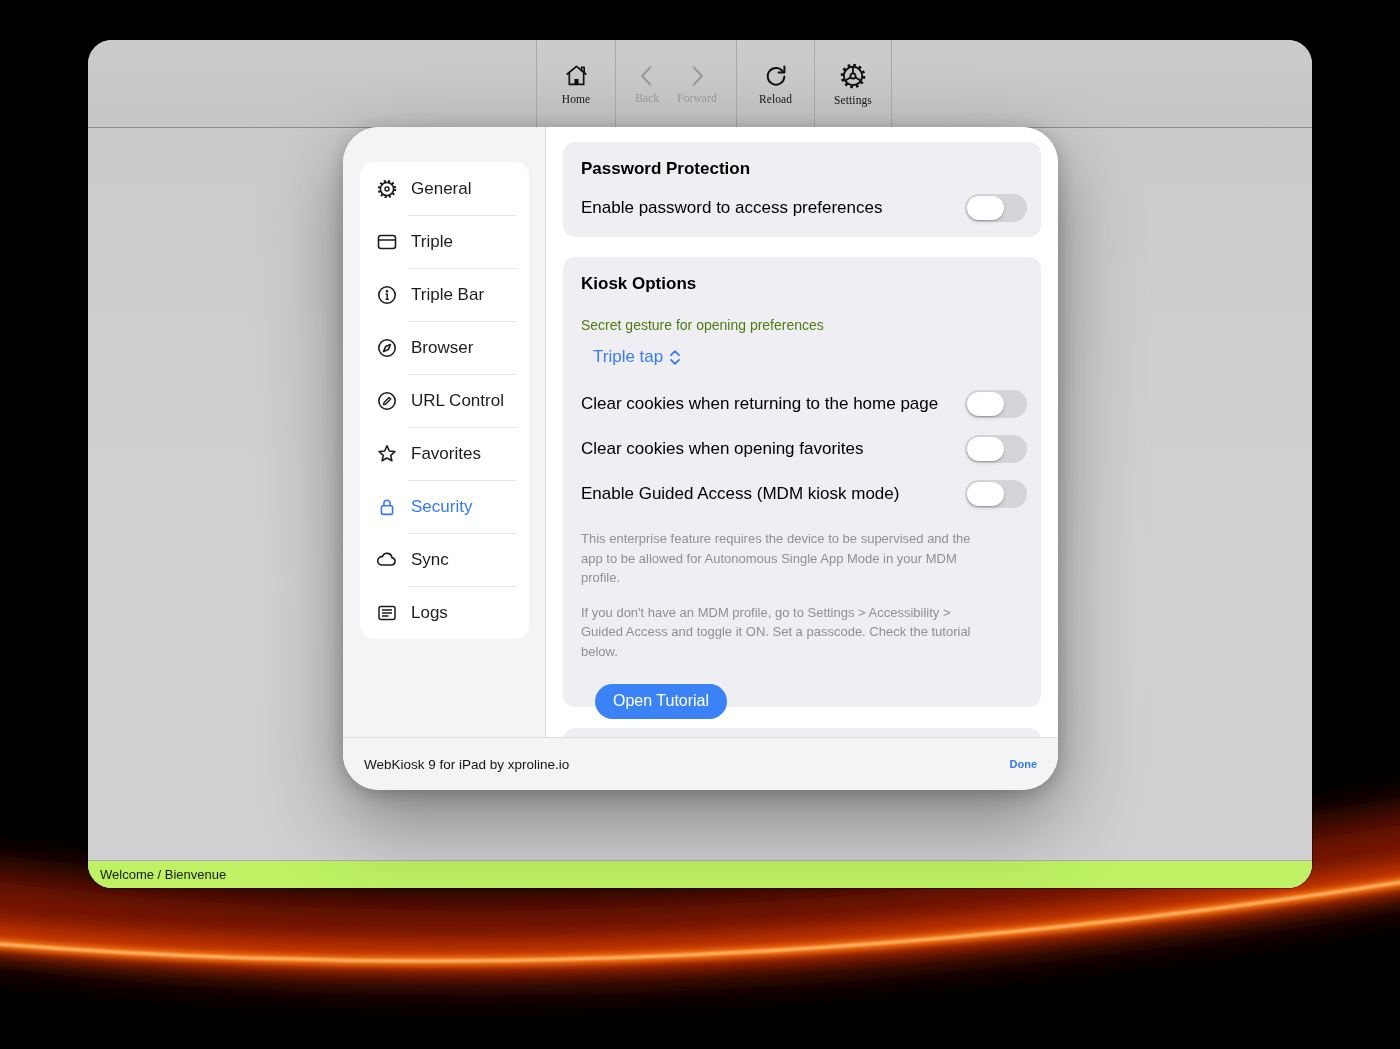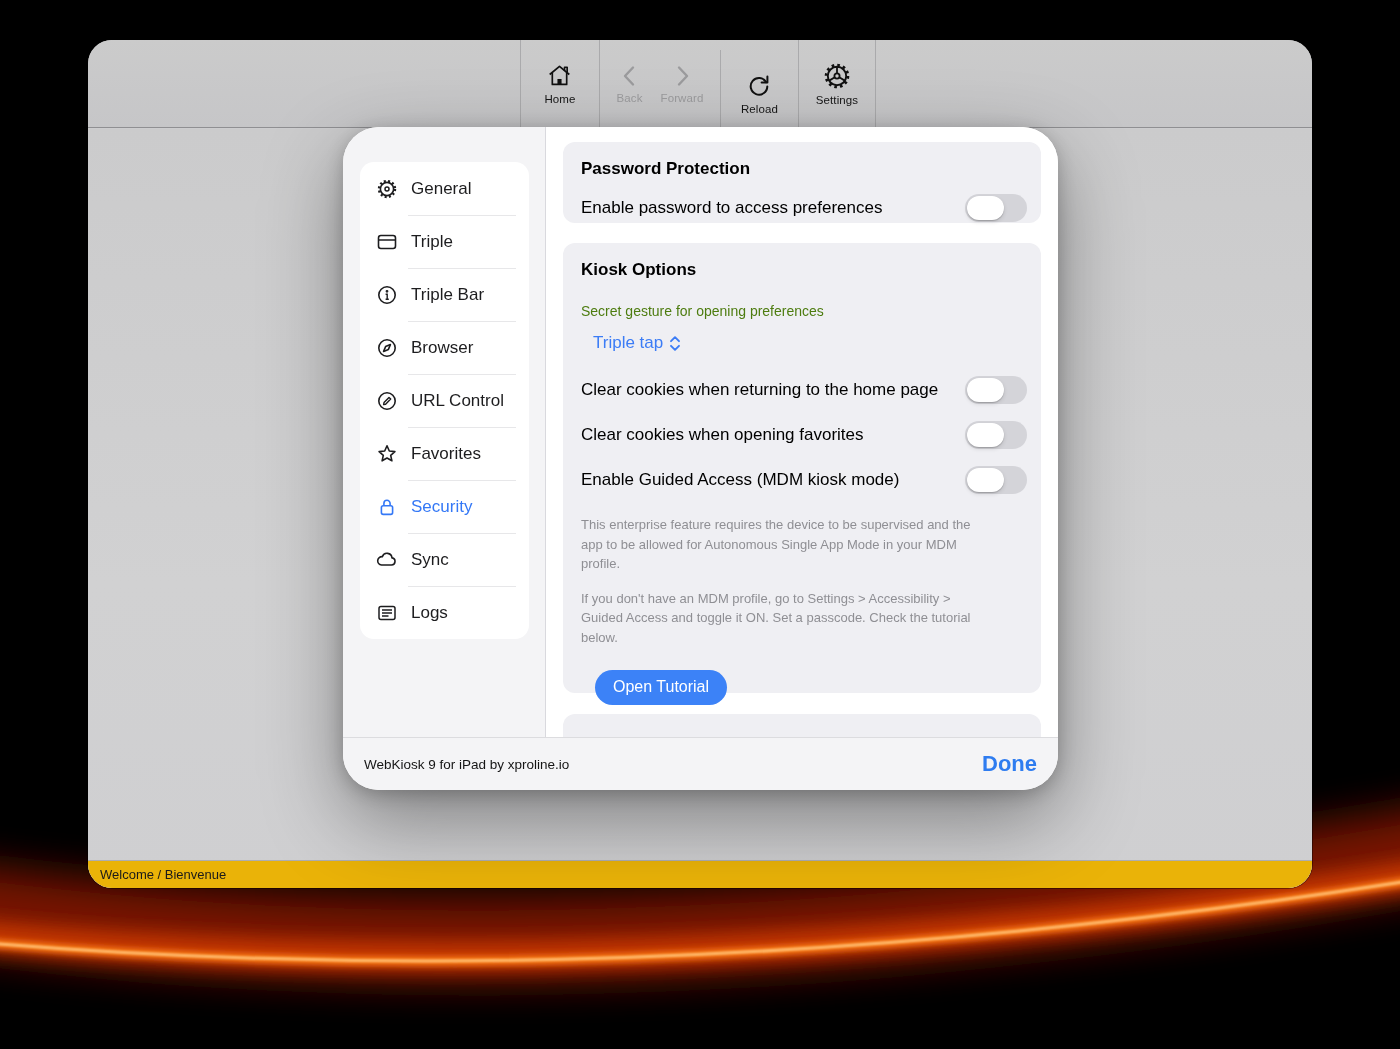--- a/index.html
+++ b/index.html
@@ -12,37 +12,37 @@
 
   
   .window { position:absolute; left:88px; top:40px; width:1224px; height:848px;
             border-radius:24px; overflow:hidden; background:#cdcdcf;
             box-shadow:0 0 0 1px rgba(0,0,0,.4); }
 
   
   .toolbar { position:relative; height:88px;
              background:linear-gradient(180deg,#cbcbcb 0%,#c6c6c8 100%);
              border-bottom:1px solid #8f8f92; }
-  .tb-cluster { position:absolute; left:432px; top:0; height:100%; display:flex; }
+  .tb-cluster { position:absolute; left:448px; top:0; height:100%; display:flex;font-family:Liberation Serif, serif; }
   .tb-seg { display:flex; align-items:center; justify-content:center;
             border-left:1px solid #aaaaac; height:100%; gap:18px; }
   .tb-seg:last-child { border-right:1px solid #aaaaac; }
   .tb-seg.s1 { width:79px; } .tb-seg.s2 { width:121px; }
-  .tb-seg.s3 { width:78px;margin-top:10px; } .tb-seg.s4 { width:78px; }
+  .tb-seg.s3 { width:78px; } .tb-seg.s4 { width:78px; }
   .tb-item { display:flex; flex-direction:column; align-items:center; gap:3px; }
   .tb-item .lbl { font-size:11.5px; color:#161616; letter-spacing:.1px; }
   .tb-item.disabled .lbl { color:#9b9b9d; }
 
   
   .page-area { position:absolute; top:89px; left:0; right:0; bottom:0;
                background:linear-gradient(180deg,#cbcbcc 0%,#d1d1d2 60%,#cfcfd1 100%); }
 
   
   .status-bar { position:absolute; left:0; bottom:0; width:100%; height:28px;
-                background:#eab308; border-top:1px solid #adadb1;
+                background:#bef264; border-top:1px solid #adadb1;
                 display:flex; align-items:center; padding-left:12px;
                 font-size:13px; color:#1a1a1a; }
 
   
   .sheet { position:absolute; left:255px; top:87px; width:715px; height:663px;
            background:#ffffff; border-radius:36px; overflow:hidden;
            box-shadow:0 30px 80px rgba(0,0,0,.38), 0 4px 18px rgba(0,0,0,.22);
            display:flex; flex-direction:column; }
   .sheet-body { display:flex; height:610px; overflow:hidden; }
 
@@ -53,21 +53,21 @@
   .sb-item { position:relative; display:flex; align-items:center; height:53px;
              padding-left:15px; gap:13px; font-size:17px; color:#1d1d1f; cursor:default; }
   .sb-item:not(:first-child)::before { content:""; position:absolute; top:0; left:48px;
              right:13px; height:1px; background:#e7e7e9; }
   .sb-item.selected { color:#3478F6; }
   .sb-item .ic { width:23px; display:flex; justify-content:center; }
 
   
   .content { flex:1; background:#ffffff; padding:15px 17px 0 17px; overflow:hidden; }
   .card { background:#efeff3; border-radius:12px; }
-  .card.pw { height:81px; padding:17px 14px 0 18px; }
+  .card.pw { height:95px; padding:17px 14px 0 18px; }
   .card.kiosk { height:450px; margin-top:20px; padding:17px 14px 0 18px; }
   .card.sliver { height:24px; margin-top:21px; border-radius:12px 12px 0 0; }
   .card-title { font-size:17px; font-weight:700; color:#000; }
   .toggle-row { display:flex; justify-content:space-between; align-items:center;
                 height:28px; }
   .row-label { font-size:17px; color:#000; }
   .pw .toggle-row { margin-top:15px; }
   .kiosk .gesture-label { font-size:14px; color:#4d7c0f; margin-top:23px; }
   .kiosk .gesture-picker { display:inline-flex; align-items:center; gap:5px;
                 margin:14px 0 0 12px; color:#3b7cf6; font-size:17px; cursor:pointer; }
@@ -85,21 +85,21 @@
             background:#d4d4d9; flex:none; cursor:pointer; }
   .toggle .knob { position:absolute; left:2px; top:2px; width:37px; height:24px;
             border-radius:12px; background:#fff;
             box-shadow:0 1px 1px rgba(0,0,0,.18), 0 2px 4px rgba(0,0,0,.12); }
 
   
   .sheet-footer { height:53px; background:#f4f4f6; border-top:1px solid #dcdcdf;
             display:flex; align-items:center; justify-content:space-between;
             padding:0 21px 0 21px; flex:none; }
   .footer-info { font-size:13.5px; color:#151515; }
-  .done-btn { font-size:22px; font-weight:700; color:#2e7cf0; background:none;
+  .done-btn { font-size:11px; font-weight:700; color:#2e7cf0; background:none;
             border:none; font-family:inherit; cursor:pointer; }
 
   svg { display:block; }
 </style>
 </head>
 <body>
 
 <div class="stage">
 
   <svg class="wave-svg" viewBox="0 0 1400 1049" xmlns="http://www.w3.org/2000/svg">

